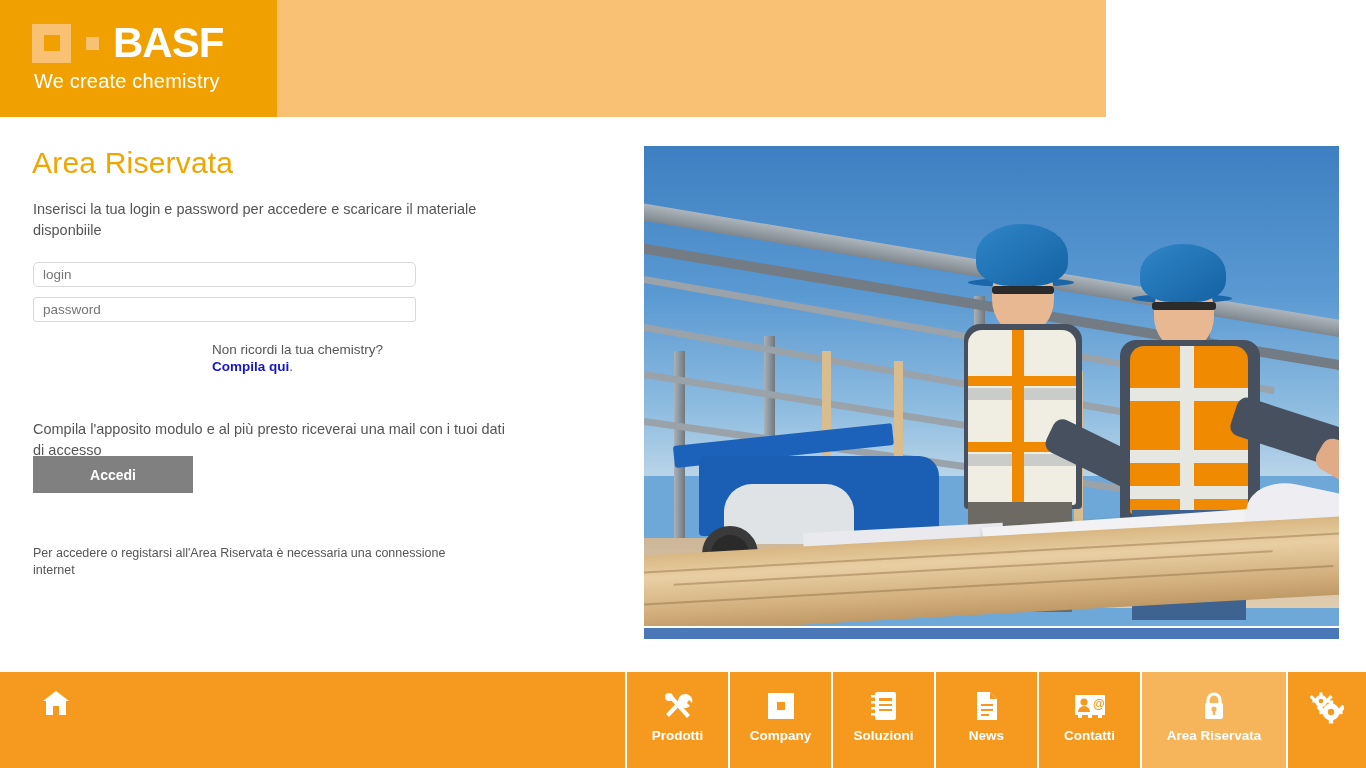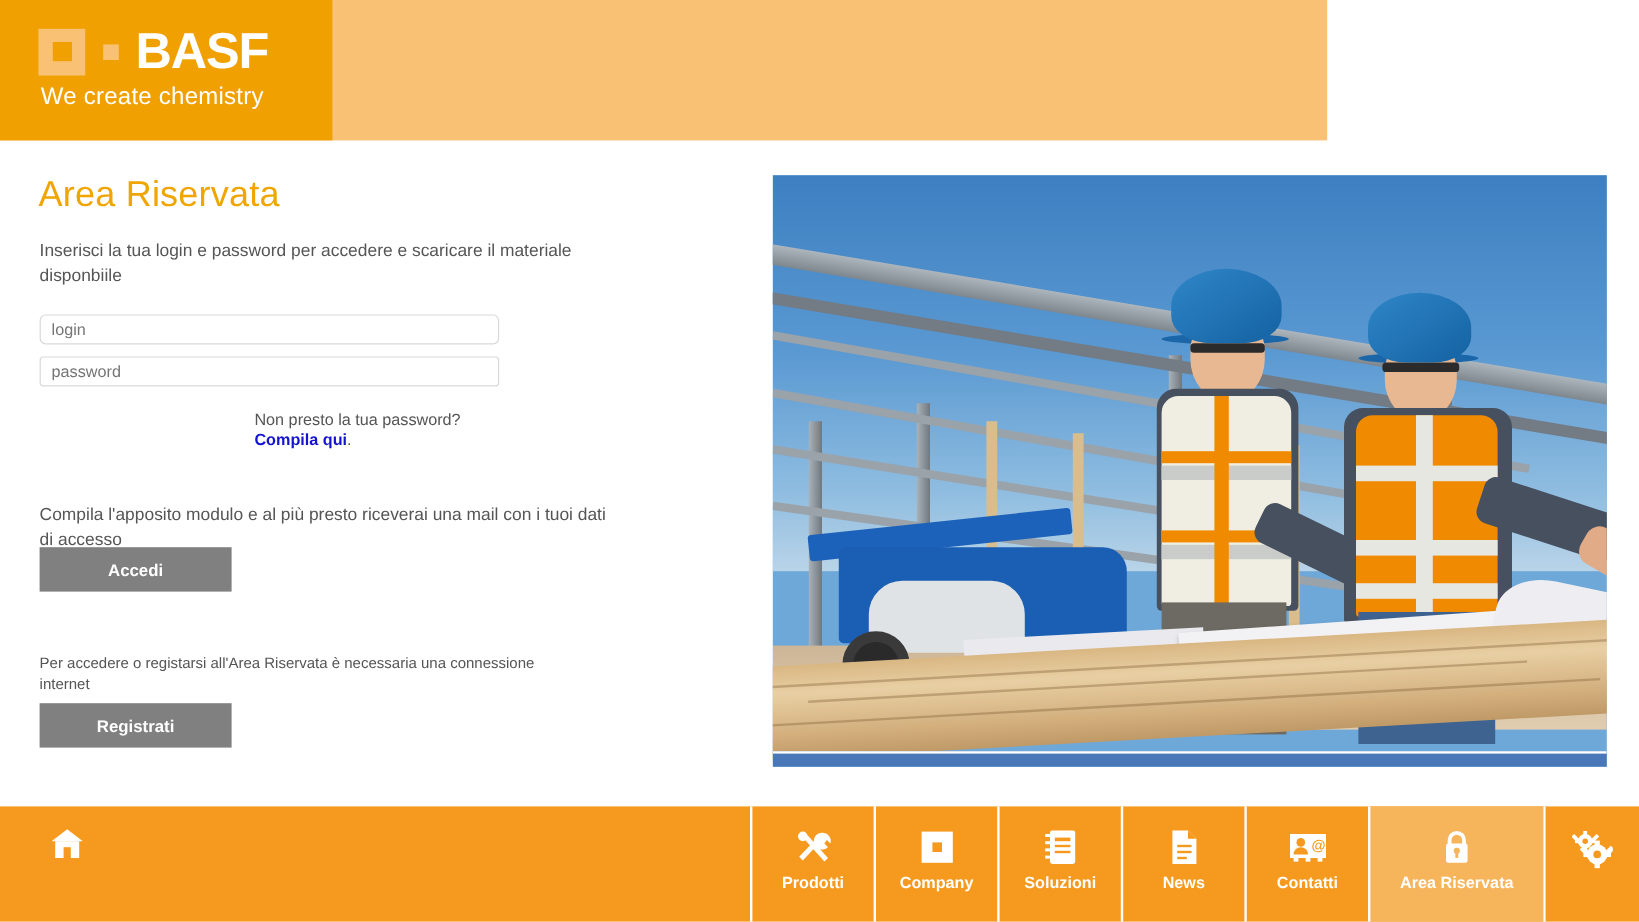--- a/index.html
+++ b/index.html
@@ -332,27 +332,26 @@
 
   <p id="intro-text">Inserisci la tua login e password per accedere e scaricare il materiale disponbiile</p>
 
   <input id="login-input" class="text-input" type="text" placeholder="login" style="">
 
   <input id="password-input" class="text-input" type="text" placeholder="password" style="">
 
   <button id="accedi-button">Accedi</button>
 
   <div id="forgot-block">
-    <div>Non presto la tua password?</div>
+    <div>Non ricordi la tua chemistry?</div>
     <div><a id="forgot-link" href="#">Compila qui</a><span id="forgot-period">.</span></div>
   </div>
 
   <p id="register-text">Compila l'apposito modulo e al più presto riceverai una mail con i tuoi dati di accesso</p>
 
-  <button id="registrati-button">Registrati</button>
 
   <p id="notice-text">Per accedere o registarsi all'Area Riservata è necessaria una connessione internet</p>
 
   <div id="photo">
     <div id="sky"></div>
 
     <div class="column" style="left:330px; top:150px; height:300px;"></div>
     <div class="column" style="left:555px; top:175px; height:275px;"></div>
     <div class="column" style="left:120px; top:190px; height:260px;"></div>
     <div class="column" style="left:30px;  top:205px; height:245px;"></div>

